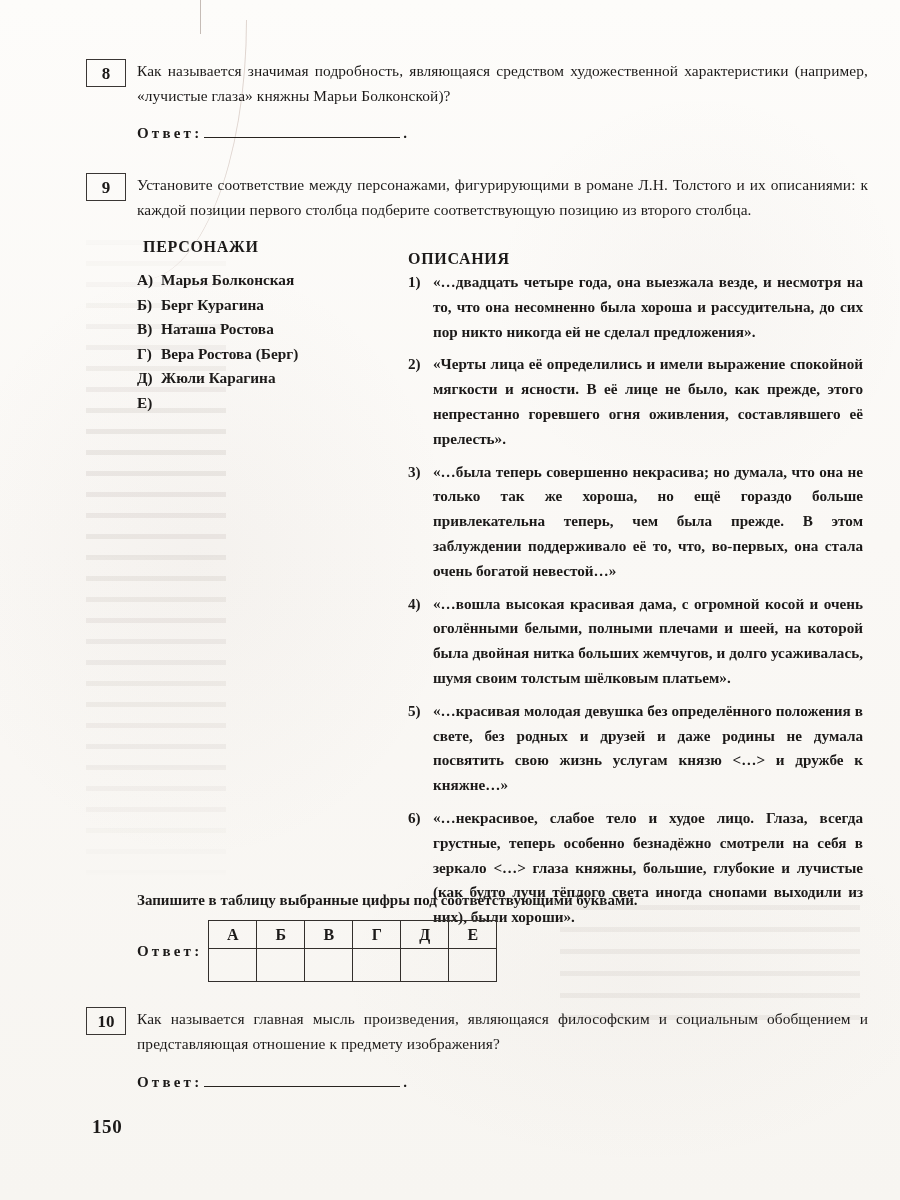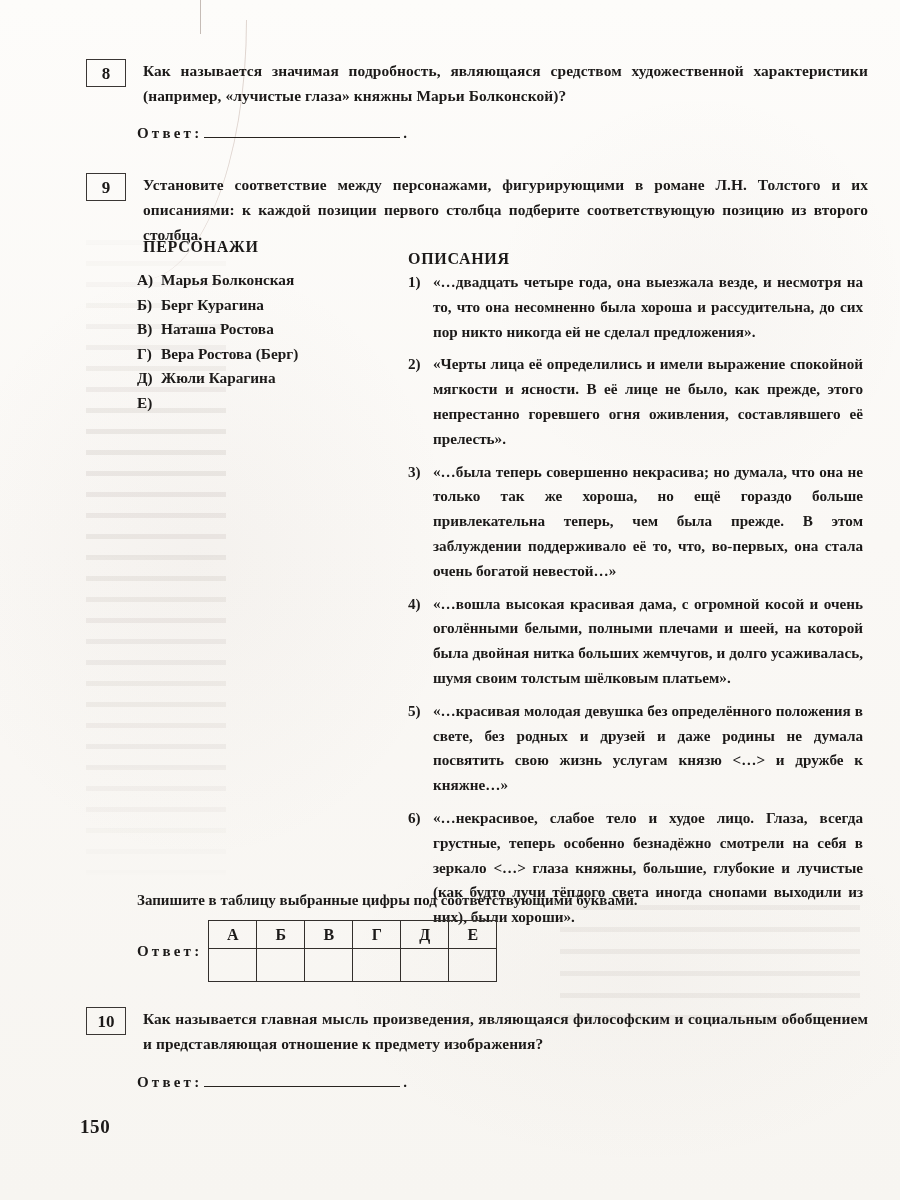--- a/index.html
+++ b/index.html
@@ -103,27 +103,27 @@
     justify-content: center;
     font-family: "Liberation Serif", serif;
     font-weight: 700;
     font-size: 17px;
     line-height: 1;
     color: #1c1a19;
     background: transparent;
     margin-top: 1px;
   }
   .task-body {
-    margin-left: 17px;
+    margin-left: 11px;
     font-size: 15.4px;
     line-height: 25px;
     text-align: justify;
     text-justify: inter-word;
     letter-spacing: 0.1px;
-    font-weight: 700;
+    font-weight: 400;
   }
 
   
   .answer-row {
     position: absolute;
     display: flex;
     align-items: baseline;
     font-size: 15px;
     font-weight: 700;
   }
@@ -243,21 +243,21 @@
     padding: 0;
     color: #1c1a19;
   }
   table.grid tr.blank-row td {
     height: 32px;
   }
 
   
   .page-number {
     position: absolute;
-    left: 80px;
+    left: 92px;
     top: 1116px;
     font-size: 19px;
     font-weight: 700;
     letter-spacing: 0.6px;
   }
 </style>
 </head>
 <body>
 
 <div class="paper-texture"></div>

